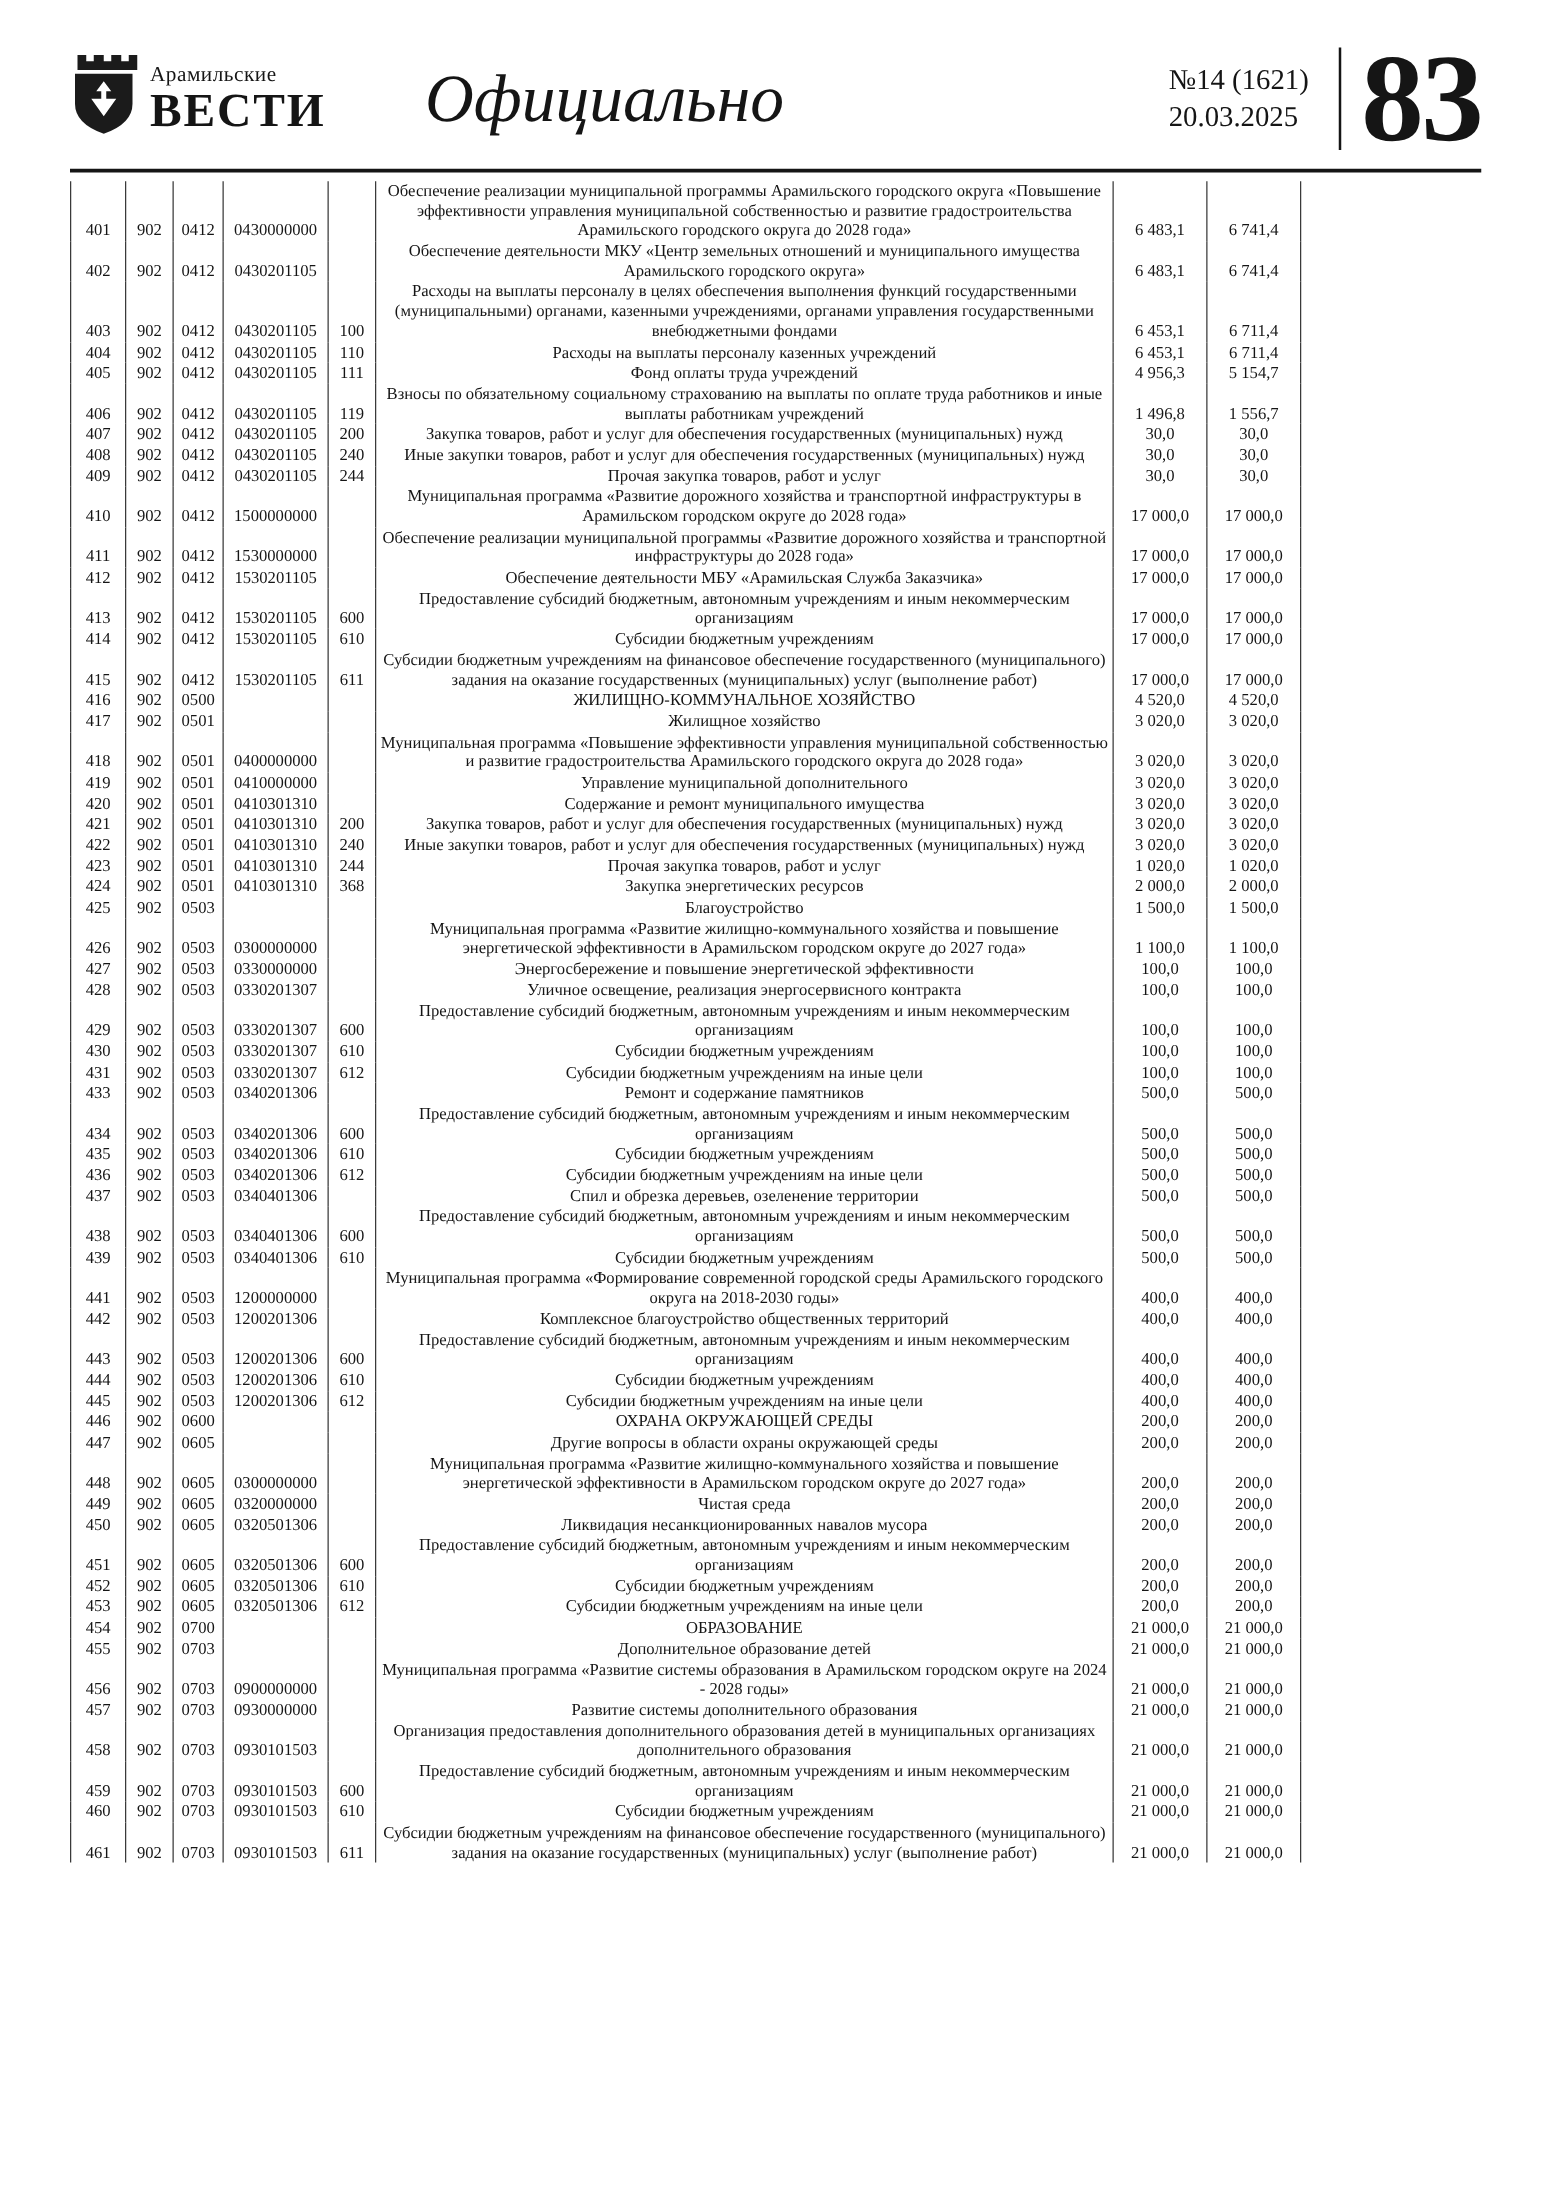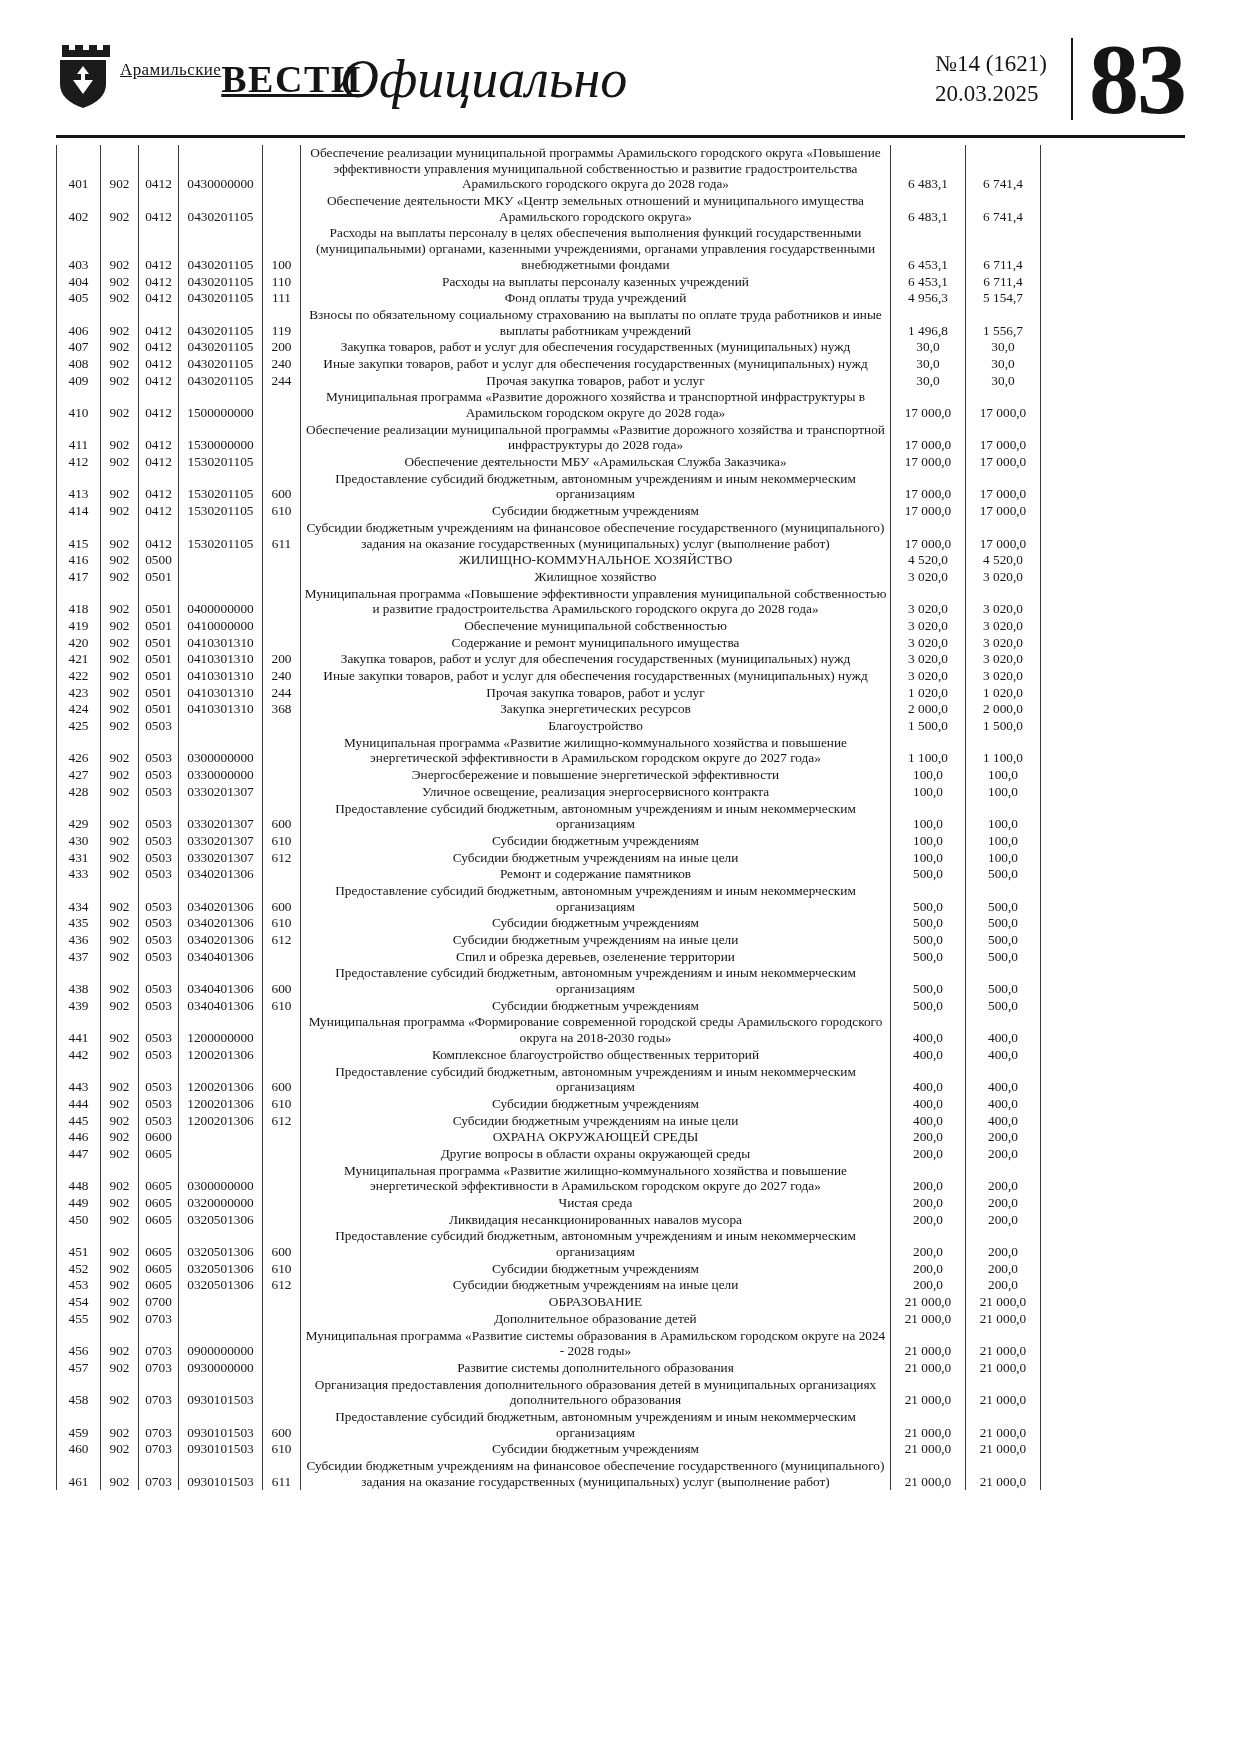--- a/index.html
+++ b/index.html
@@ -14,21 +14,21 @@
 
   
   .masthead {
     display:flex; align-items:center;
     border-bottom:3px solid #151515;
     padding-bottom:12px;
     height:104px;
   }
   .logo { display:flex; align-items:center; gap:10px; width:218px; flex:0 0 auto; }
   .emblem { flex:0 0 auto; }
-  .logo-text { display:flex; flex-direction:row;text-decoration:underline; }
+  .logo-text { display:flex; flex-direction:column; }
   .logo-top { font-size:17px; letter-spacing:.4px; }
   .logo-bottom { font-size:38px; font-weight:bold; letter-spacing:1.5px; line-height:1; }
 
   .section-title {
     font-style:italic; font-size:54px; font-weight:normal;
     margin-left:66px; flex:0 0 auto; line-height:1;
   }
 
   .issue-block {
     margin-left:auto; text-align:left;
@@ -294,21 +294,21 @@
     <td>3 020,0</td>
     <td>3 020,0</td>
   </tr>
 
   <tr>
     <td>419</td>
     <td>902</td>
     <td>0501</td>
     <td>0410000000</td>
     <td></td>
-    <td>Обеспечение муниципальной собственностью</td>
+    <td>Управление муниципальной дополнительного</td>
     <td>3 020,0</td>
     <td>3 020,0</td>
   </tr>
 
   <tr>
     <td>420</td>
     <td>902</td>
     <td>0501</td>
     <td>0410301310</td>
     <td></td>

